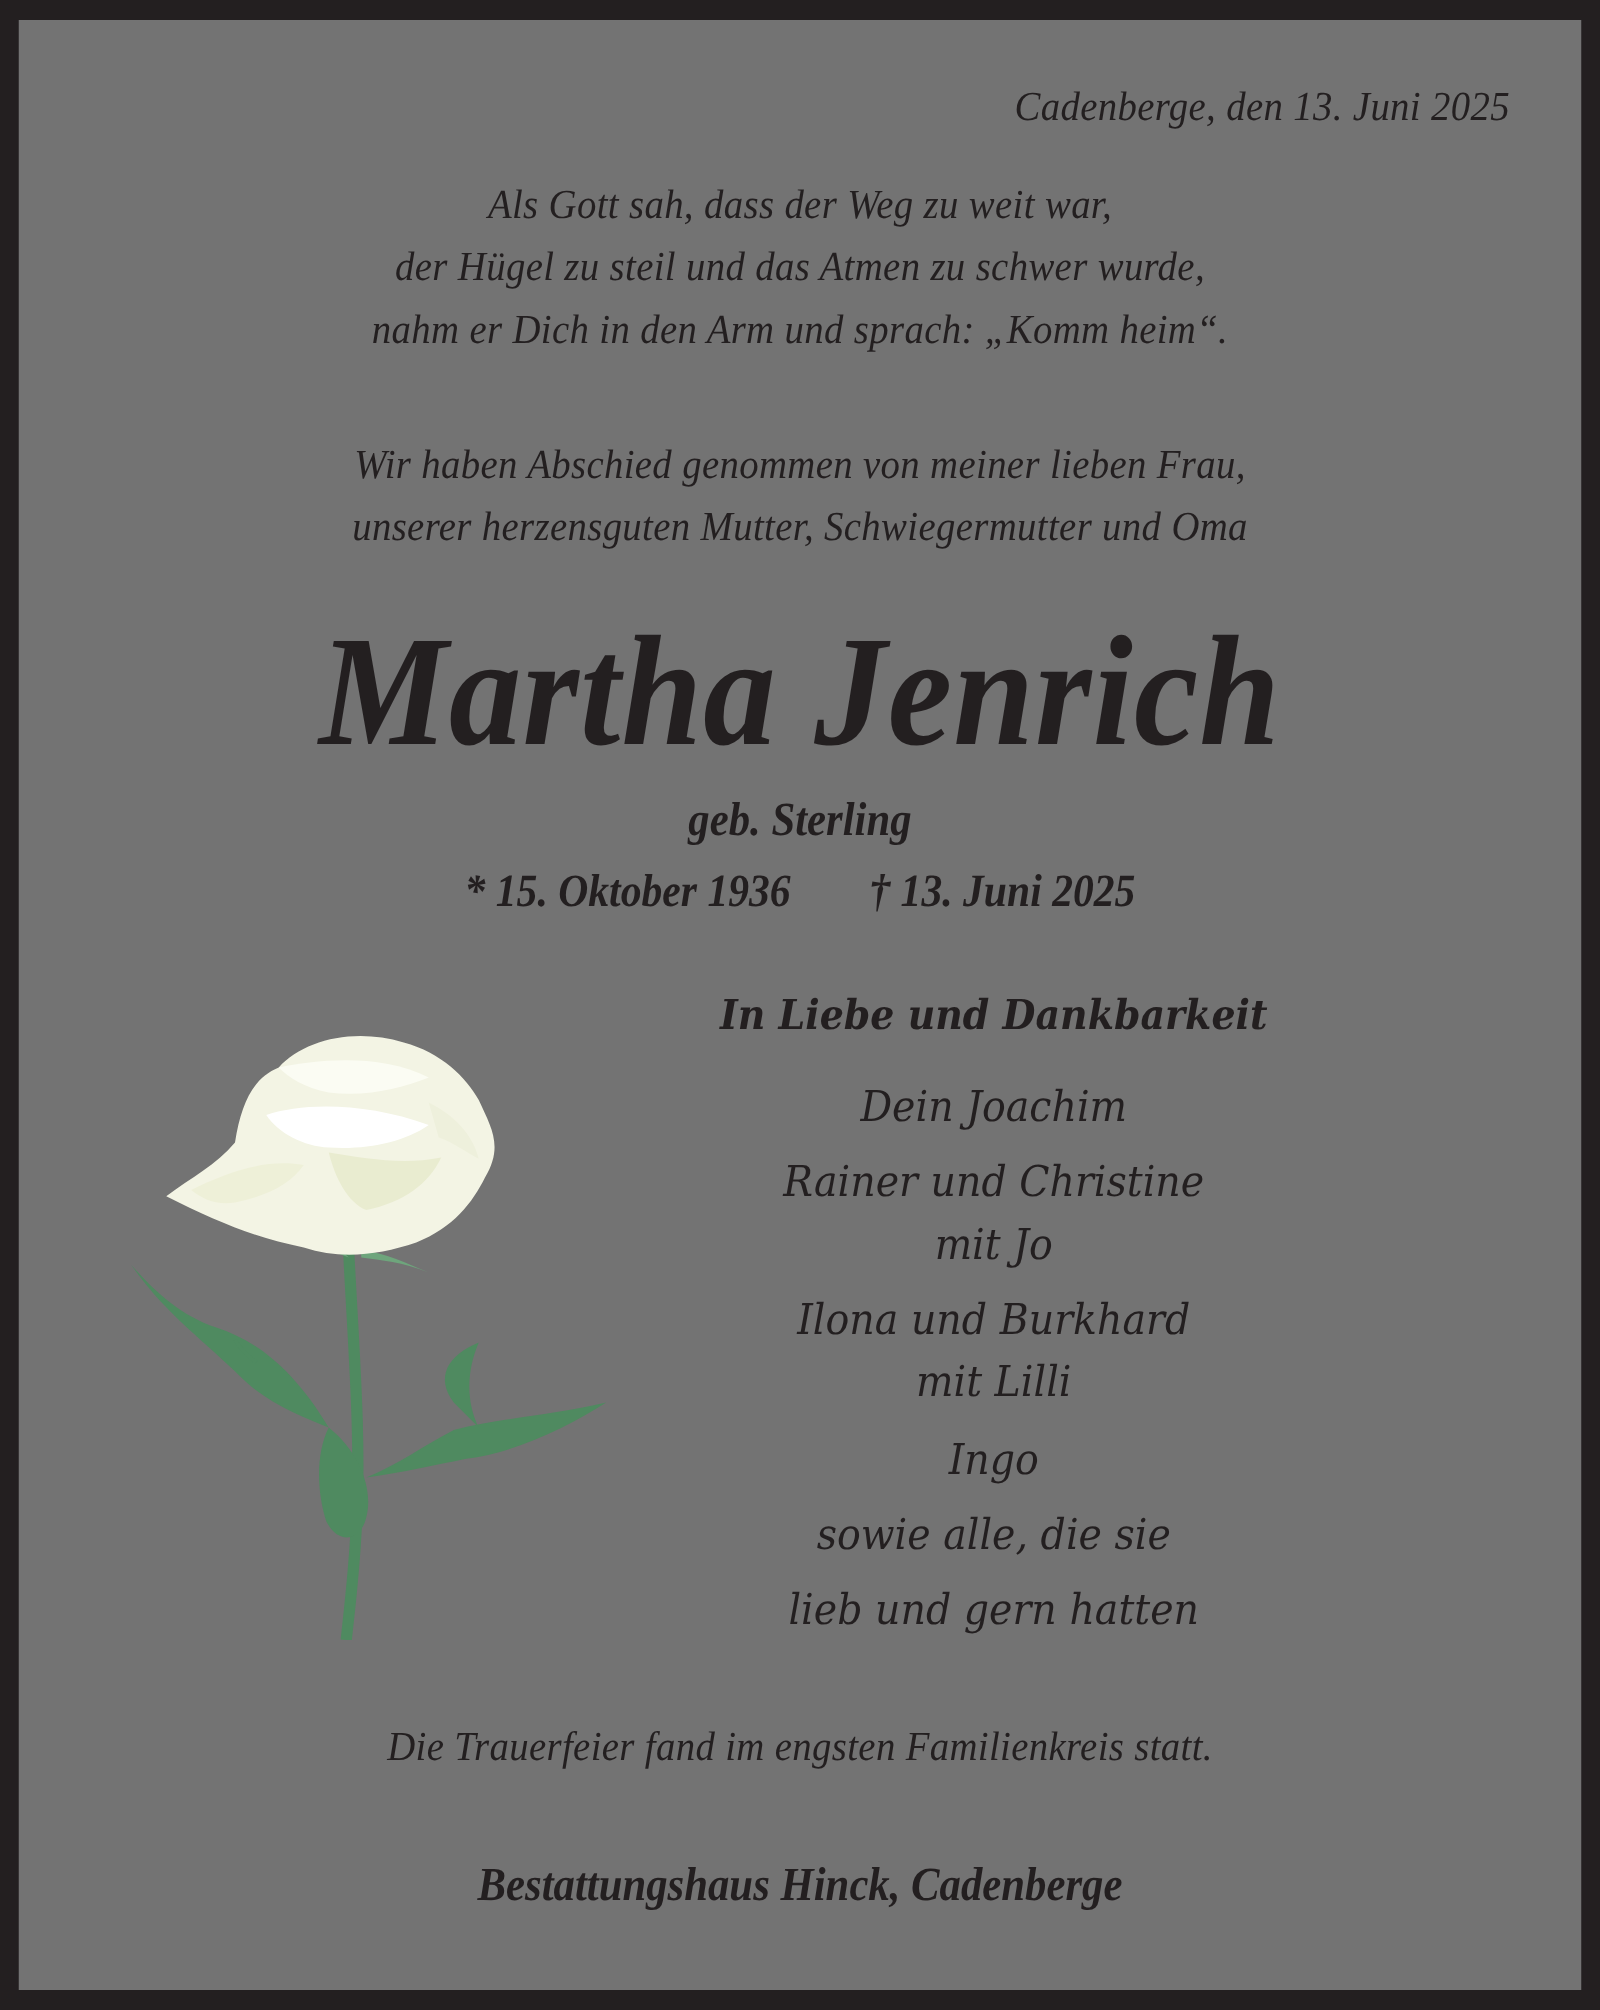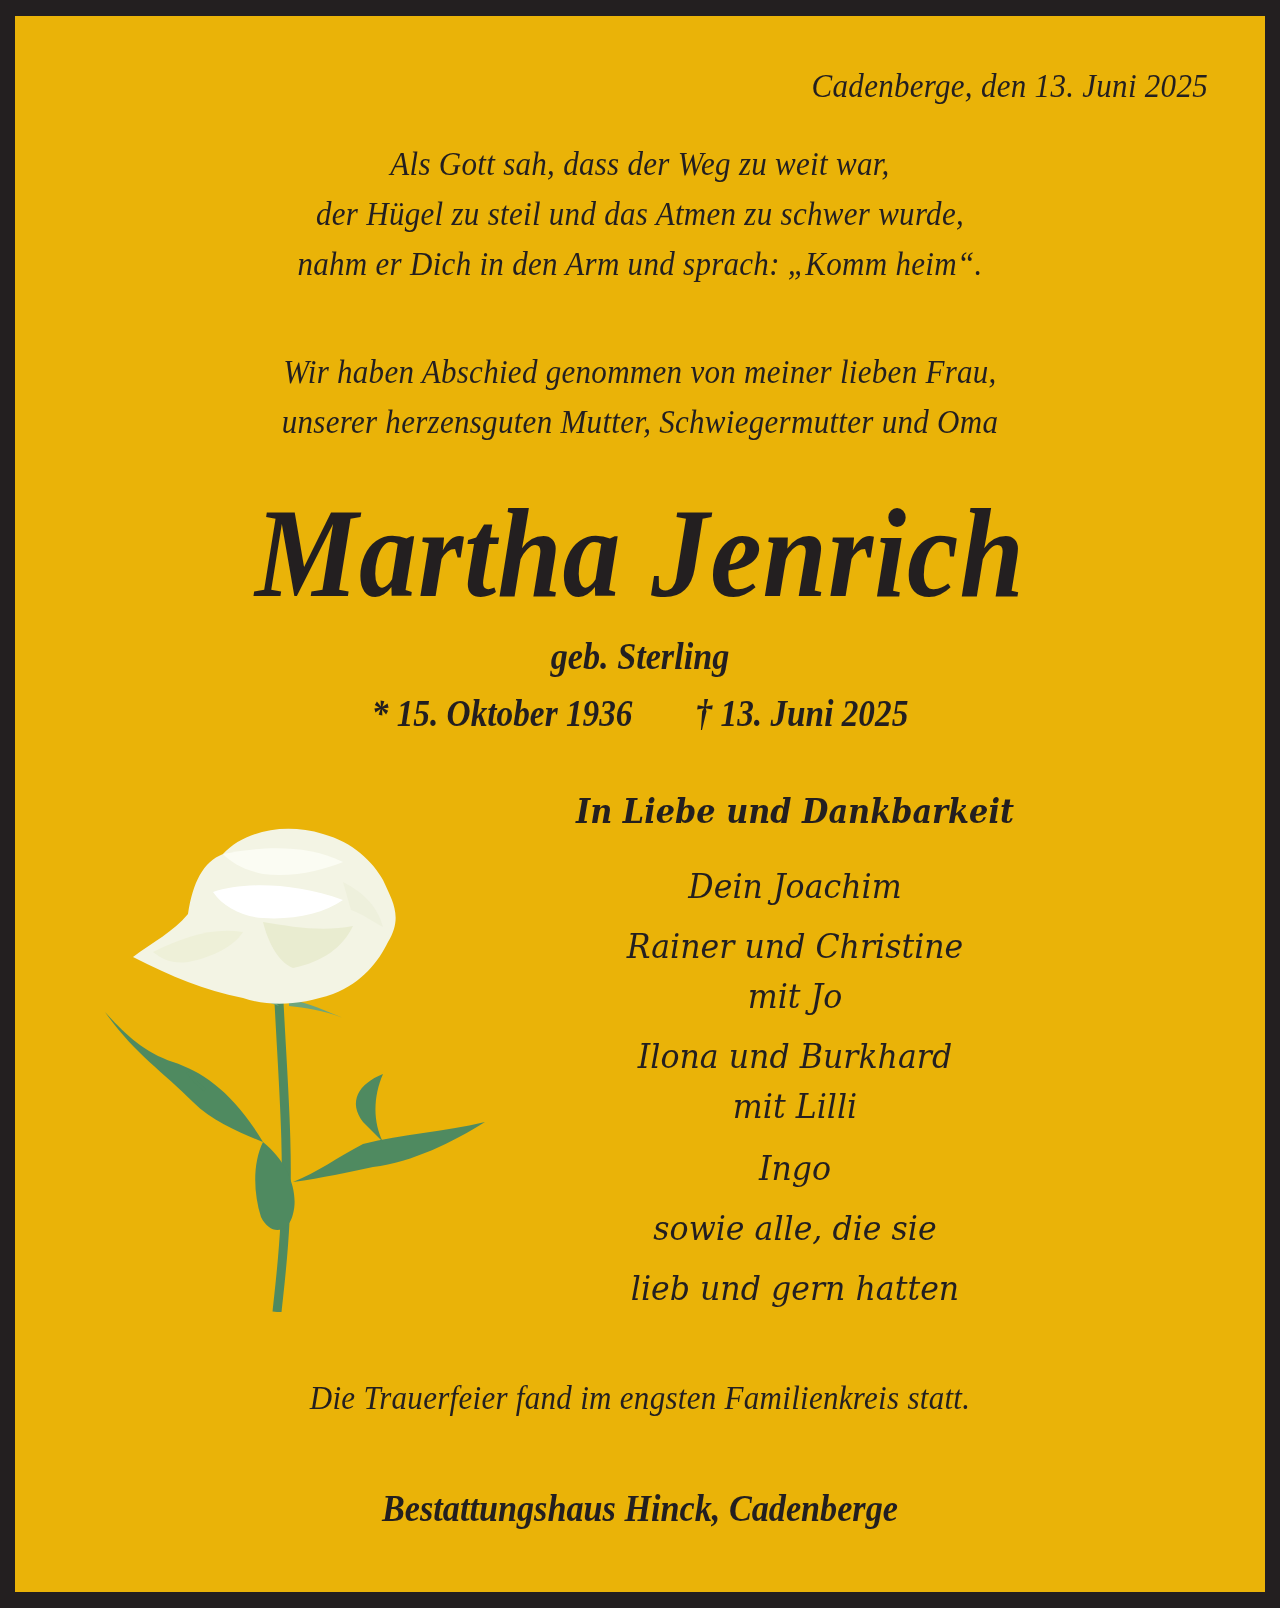--- a/index.html
+++ b/index.html
@@ -2,21 +2,21 @@
 <html><head>
 <meta charset="utf-8">
 <style>
   html, body { margin:0; padding:0; }
   body {
     width:1280px; height:1608px; background:#231f20;
     position:relative; overflow:hidden;
   }
   .card {
     position:absolute; left:15px; top:16px; width:1250px; height:1576px;
-    background:#eab308; color:#231f20;
+    background:#737373; color:#231f20;
   }
   .line {
     position:absolute; left:0; width:1250px; text-align:center;
     font-family:"DejaVu Serif", serif; font-style:italic; white-space:nowrap;
   }
   .light {
     font-size:33px; letter-spacing:0.3px;
     transform:scaleX(0.94); transform-origin:center;
     font-family:"Liberation Serif", serif; font-weight:normal;
   }

